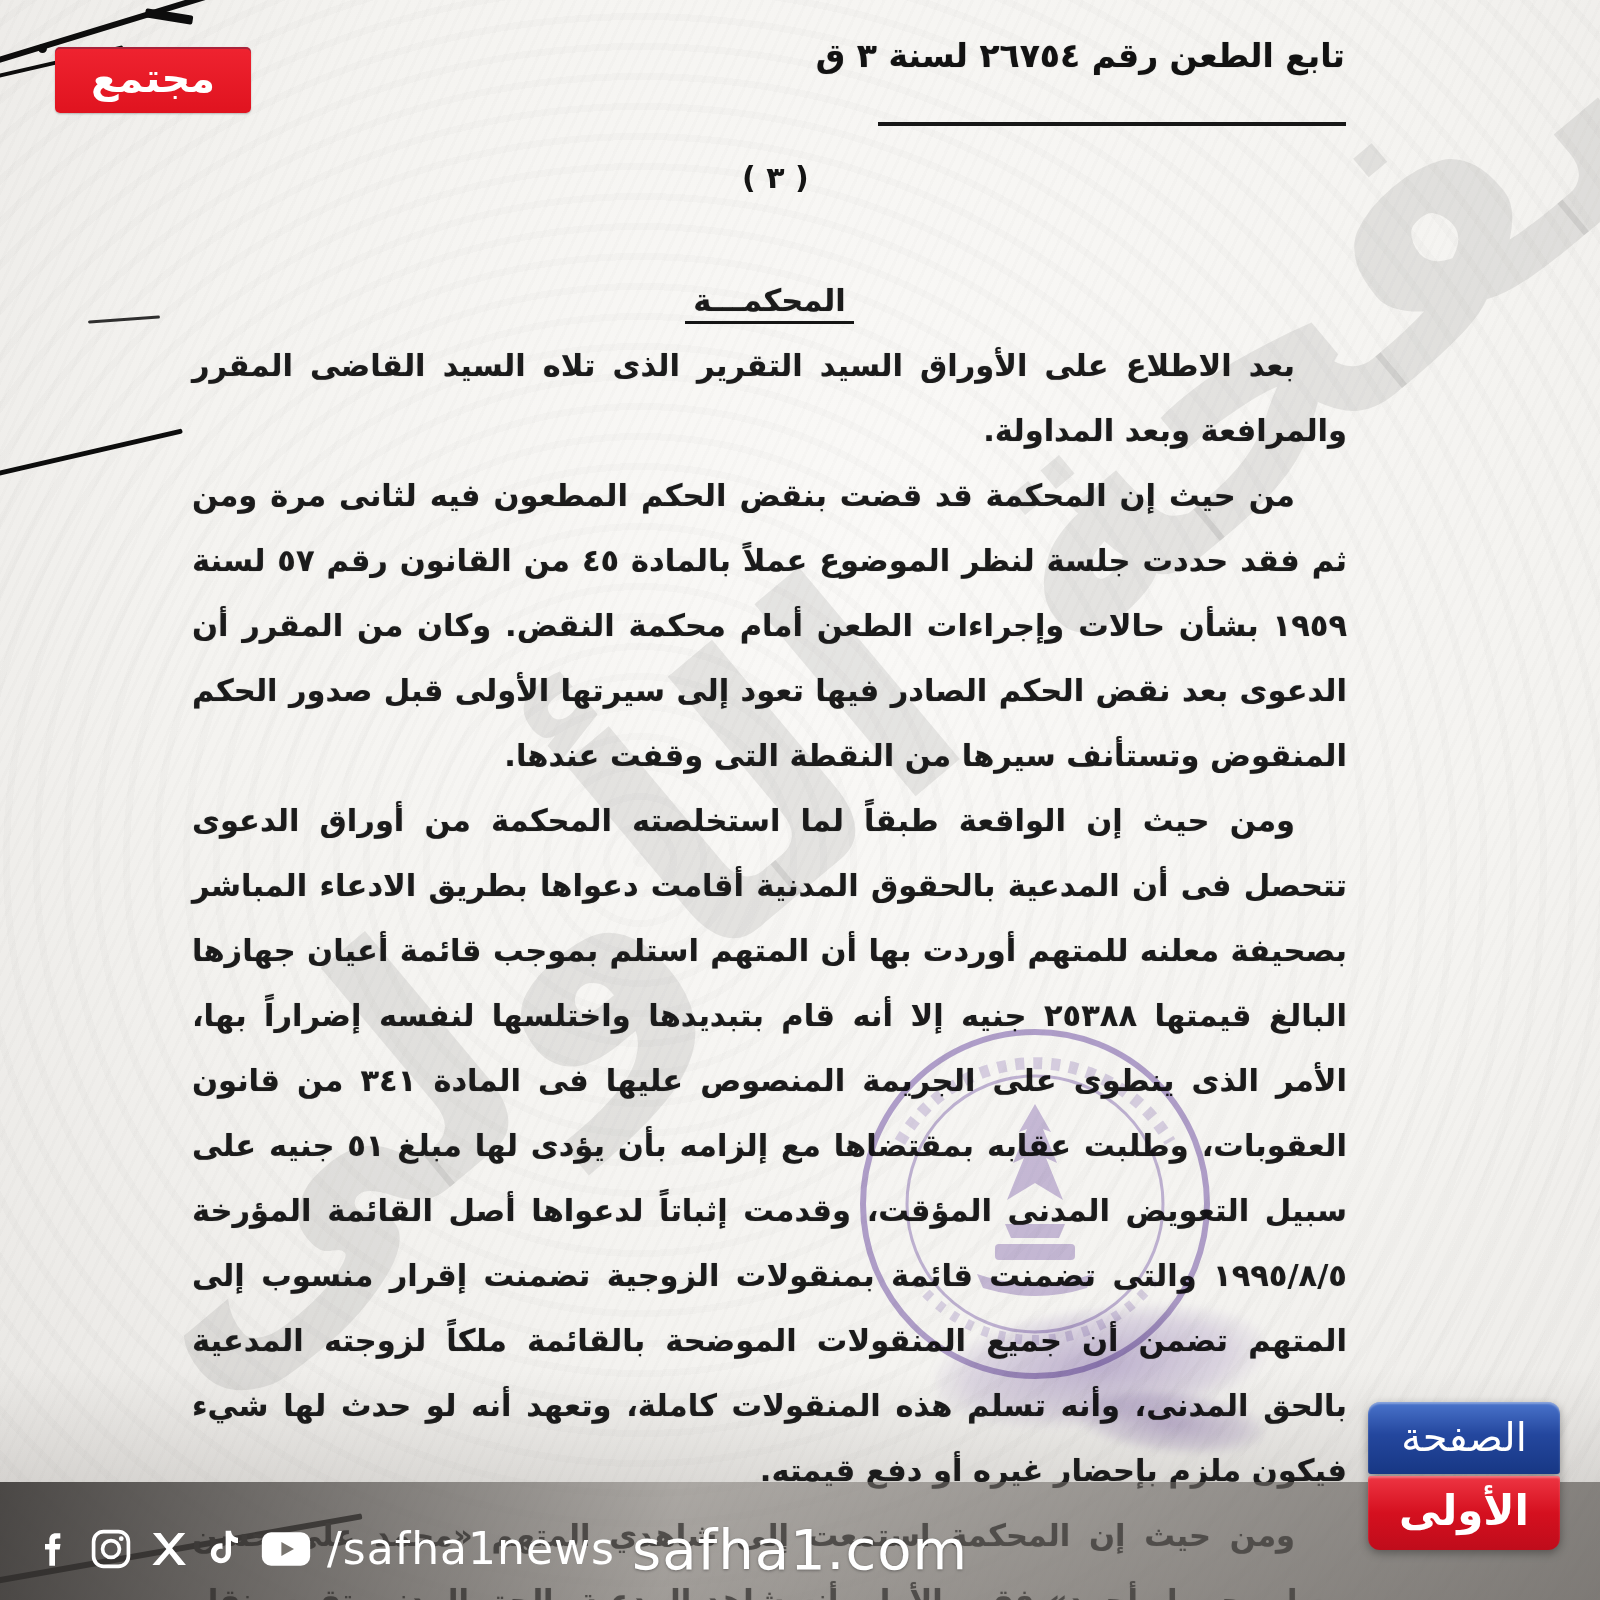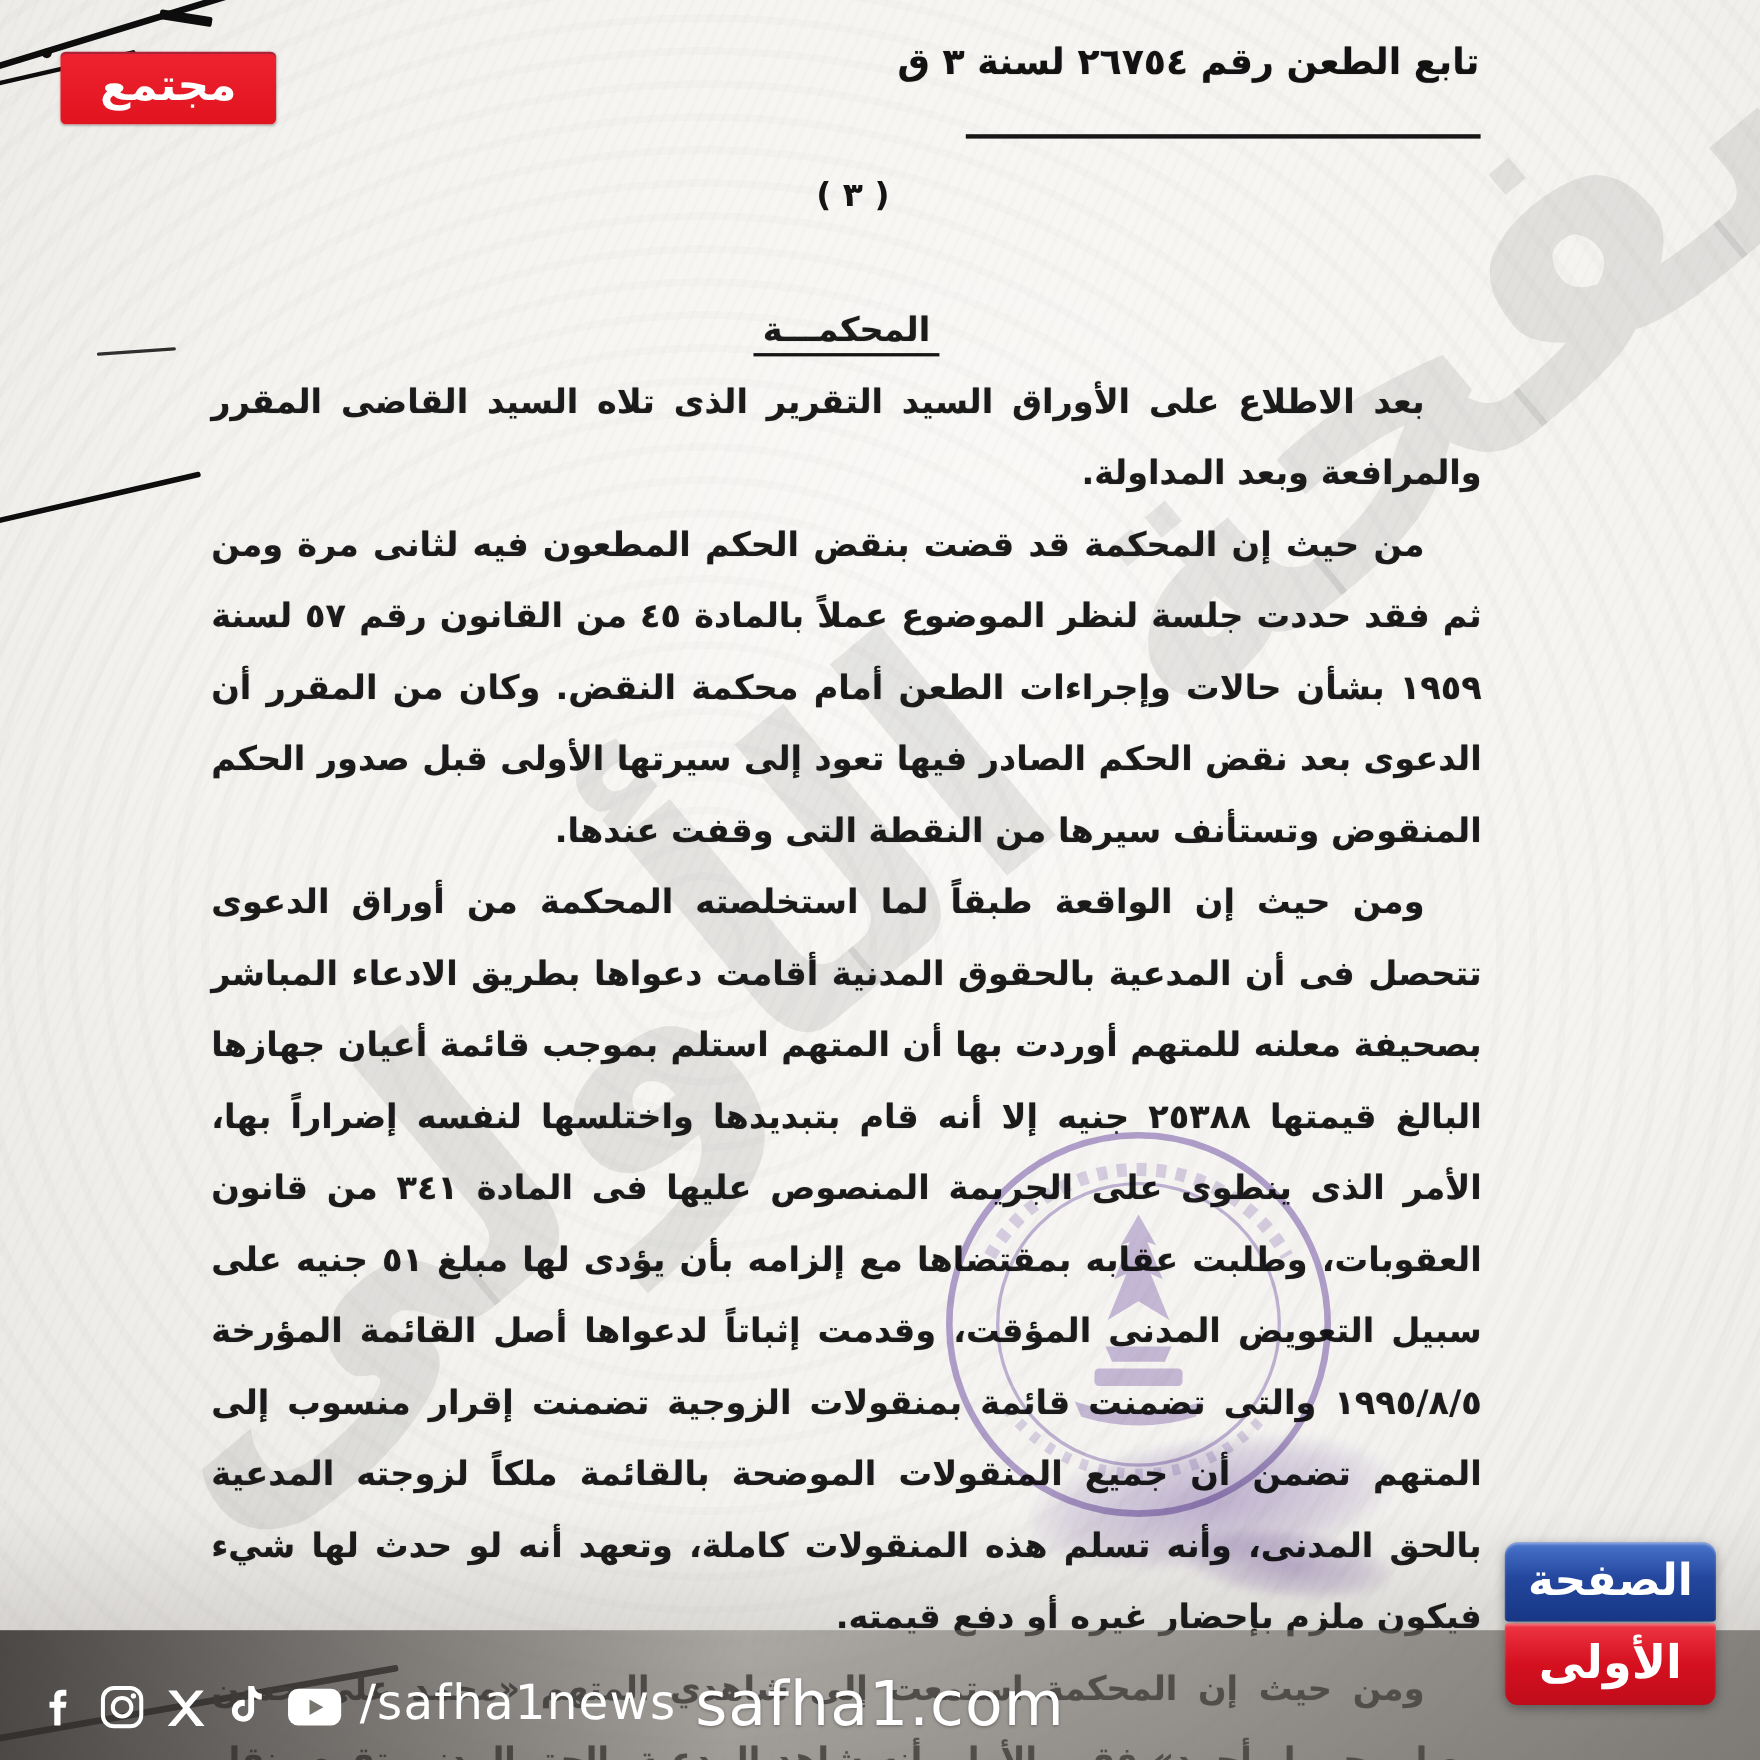--- a/index.html
+++ b/index.html
@@ -57,35 +57,35 @@
     position:absolute;z-index:4;mix-blend-mode:multiply;pointer-events:none;
     background:radial-gradient(ellipse at center, rgba(118,88,168,0.42) 0%, rgba(118,88,168,0.18) 55%, rgba(118,88,168,0) 75%);
     filter:blur(3px);
   }
   
   .bottom-bar{
     position:absolute;left:0;bottom:0;width:100%;height:118px;z-index:7;
     background:linear-gradient(100deg, rgba(56,53,51,0.88) 0%, rgba(128,123,118,0.52) 42%, rgba(100,96,92,0.72) 100%);
   }
   .social{
-    position:absolute;left:34px;bottom:26px;display:flex;align-items:flex-end;gap:15px;direction:ltr;
+    position:absolute;left:34px;bottom:26px;display:flex;align-items:center;gap:15px;direction:ltr;
   }
   .social svg{display:block;}
   .handle{color:#fff;font-size:44px;font-weight:400;letter-spacing:1px;}
   .site{
     position:absolute;left:50%;bottom:18px;transform:translateX(-50%);
     color:#fff;font-size:56px;font-weight:400;letter-spacing:1px;
     text-shadow:0 1px 3px rgba(0,0,0,0.35);
   }
   
   .logo{position:absolute;right:40px;bottom:50px;z-index:8;width:192px;
     filter:drop-shadow(0 3px 5px rgba(0,0,0,0.35));direction:rtl;text-align:center;}
   .logo-blue{
     background:linear-gradient(180deg,#4a74cc 0%,#24479e 45%,#173784 100%);
-    color:#fff;font-size:40px;font-weight:700;line-height:1;
+    color:#fff;font-size:40px;font-weight:400;line-height:1;
     padding:15px 0 17px 0;border-radius:12px 12px 3px 3px;
     box-shadow:inset 0 2px 2px rgba(255,255,255,0.35);
   }
   .logo-red{
     background:linear-gradient(180deg,#ee3543 0%,#d5101f 50%,#bf0c1b 100%);
     color:#fff;font-size:42px;font-weight:700;line-height:1;
     padding:14px 0 18px 0;margin-top:2px;border-radius:3px 3px 12px 12px;
     box-shadow:inset 0 2px 2px rgba(255,255,255,0.3);
   }
 </style>

